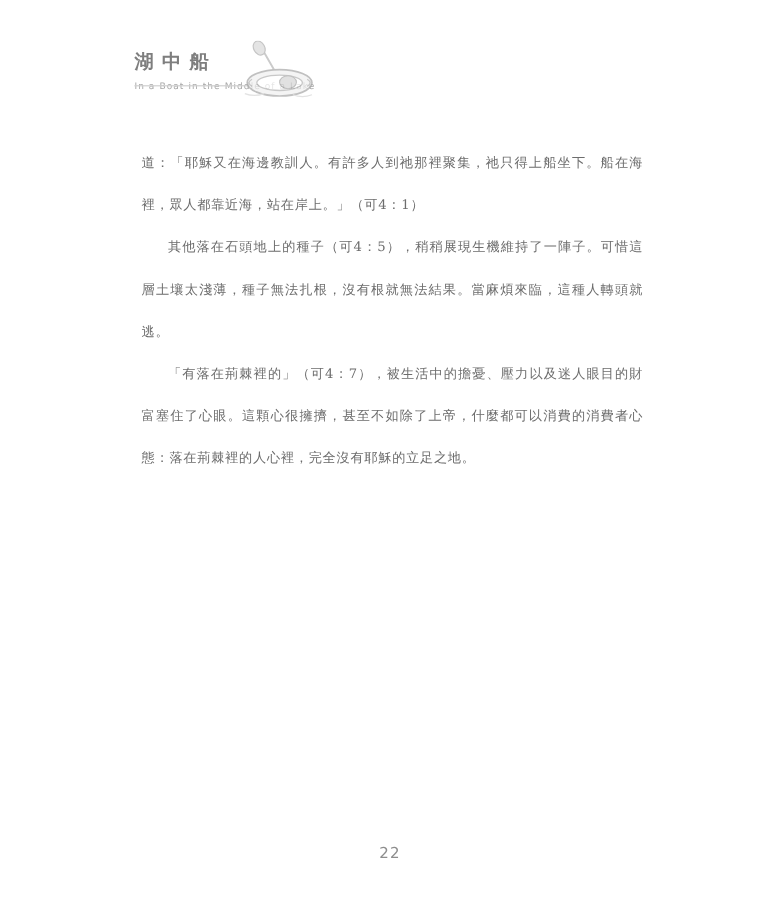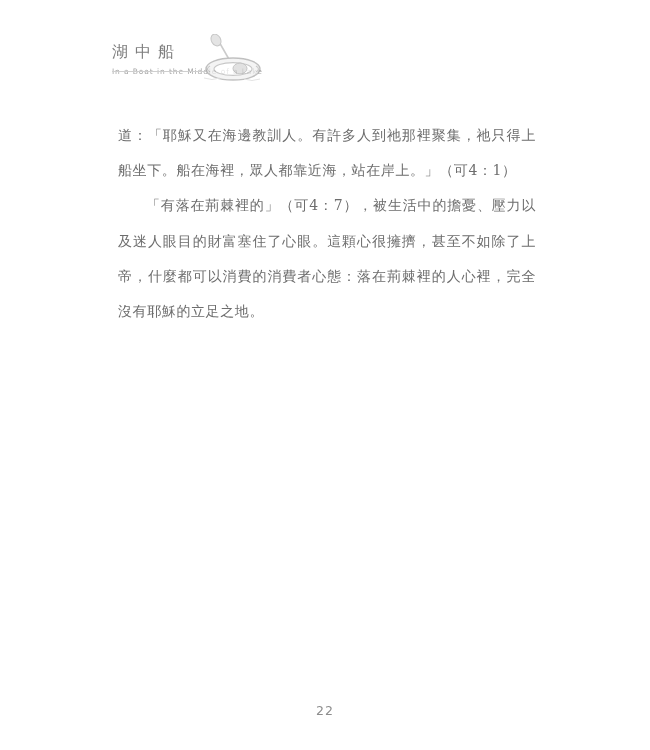--- a/index.html
+++ b/index.html
@@ -38,21 +38,21 @@
     width: 160px;
   }
 
   .chapter-title-zh {
     font-family: "DejaVu Serif", "Liberation Serif", serif;
     font-size: 16px;
     letter-spacing: 7px;
     color: #7e7e7e;
     line-height: 1.2;
     white-space: nowrap;
-    font-weight: 400;
+    font-weight: 700;
   }
 
   .chapter-title-en {
     margin-top: 6px;
     font-family: "DejaVu Sans", "Liberation Sans", sans-serif;
     font-size: 7.5px;
     letter-spacing: 0.9px;
     color: #a6a6a6;
     white-space: nowrap;
   }
@@ -79,21 +79,21 @@
   
   .body-text {
     position: absolute;
     left: 118px;
     top: 118px;
     width: 418px;
   }
 
   .para {
     margin: 0;
-    font-size: 14px;
+    font-size: 11px;
     line-height: 35.2px;
     color: #6d6d6d;
     text-align: justify;
     text-justify: inter-character;
     letter-spacing: 0.6px;
     text-indent: 2em;
     font-family: "DejaVu Serif", "Liberation Serif", serif;
   }
 
   .para.no-indent {
@@ -147,20 +147,21 @@
 
         <path d="M16 44 q8 3 16 0" fill="none" stroke="#d8d8d8" stroke-width="1"></path>
         <path d="M56 45 q8 3 16 0" fill="none" stroke="#d8d8d8" stroke-width="1"></path>
       </svg>
     </div>
 
   </div>
 
   <div class="body-text">
     <p class="para no-indent">道：「耶穌又在海邊教訓人。有許多人到祂那裡聚集，祂只得上船坐下。船在海裡，眾人都靠近海，站在岸上。」（可4：1）</p>
+    <p class="para">其他落在石頭地上的種子（可4：5），稍稍展現生機維持了一陣子。可惜這層土壤太淺薄，種子無法扎根，沒有根就無法結果。當麻煩來臨，這種人轉頭就逃。</p>
     <p class="para">「有落在荊棘裡的」（可4：7），被生活中的擔憂、壓力以及迷人眼目的財富塞住了心眼。這顆心很擁擠，甚至不如除了上帝，什麼都可以消費的消費者心態：落在荊棘裡的人心裡，完全沒有耶穌的立足之地。</p>
 
   </div>
 
   <div class="page-footer">
     <span class="page-number">22</span>
   </div>
 
 </div>
 

